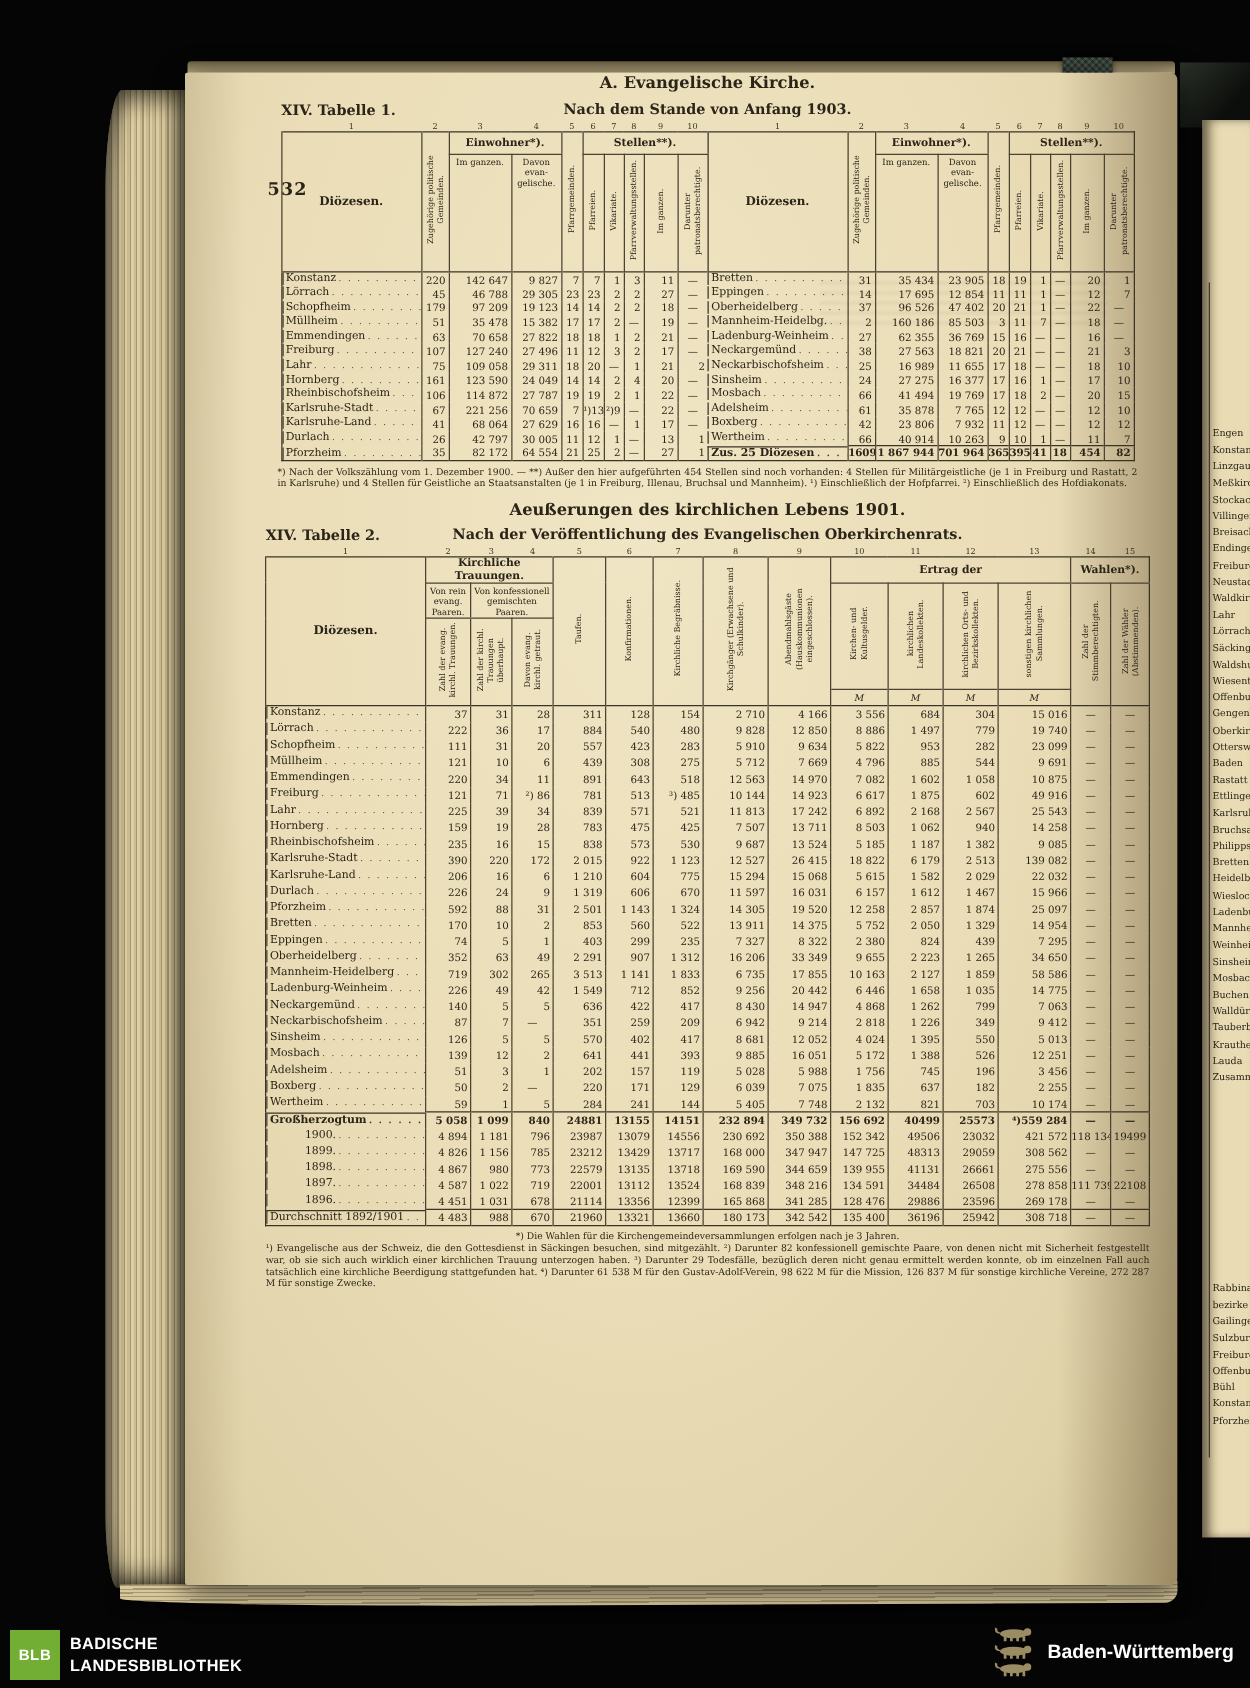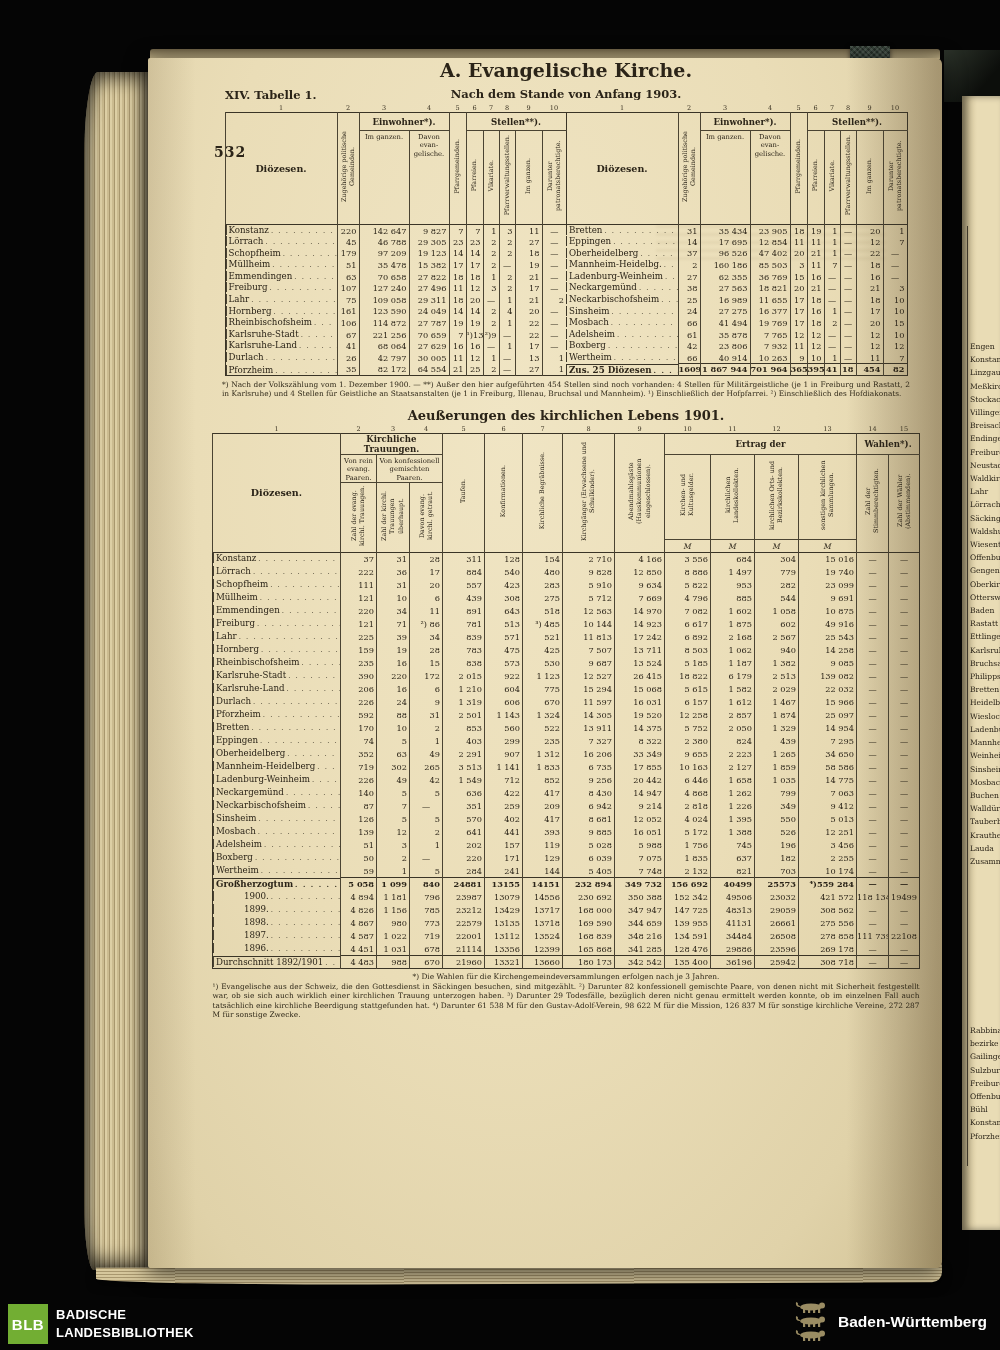--- a/index.html
+++ b/index.html
@@ -29,21 +29,21 @@
     background:
       linear-gradient(90deg, rgba(92,70,35,.16), rgba(0,0,0,0) 6%, rgba(0,0,0,0) 88%, rgba(70,50,20,.38) 99.5%),
       radial-gradient(ellipse at 45% 30%, #f0e5c4 0%, #eaddb7 50%, #e0d2a9 82%, #d2c396 100%);
     box-shadow:0 4px 22px rgba(0,0,0,.7); border-radius:2px 6px 6px 2px; }
   .pnum { position:absolute; left:66px; top:86px; font-size:14px; font-weight:bold; letter-spacing:1px; }
   .bleed { position:absolute; right:56px; top:166px; width:230px; height:36px; opacity:.5;
     background:repeating-linear-gradient(0deg, rgba(110,90,50,.12) 0 3px, rgba(0,0,0,0) 3px 8px); filter:blur(1px); }
   #content { position:absolute; left:42px; top:0; width:752px; }
 
   .h1t { margin:84px 0 0; text-align:center; font-size:17.5px; font-weight:700; letter-spacing:.3px; }
-  .h2t { margin:1px 0 0; text-align:center; font-size:19px; font-weight:700; }
+  .h2t { margin:1px 0 0; text-align:center; font-size:13px; font-weight:700; }
   .h3t { margin:2px 0 0; text-align:center; font-size:11px; font-weight:700; }
   .sec2 { margin:9px 0 0; text-align:center; font-size:13px; font-weight:700; }
 
   .cap { position:relative; font-size:11.5px; height:15px; margin:6px auto 0; }
   .cap .lbl { position:absolute; left:0; top:1px; font-weight:600; }
   .cap .ctr { text-align:center; font-weight:700; }
   .cap1 { width:682px; } .cap2 { width:707px; margin-top:4px; }
 
   .colnums { display:flex; width:max-content; margin:2px auto 0; font-size:6.5px; color:#3a3222; }
   .colnums span { display:block; text-align:center; flex:none; }
@@ -88,21 +88,21 @@
     background:linear-gradient(90deg,#c9b98e,#e9dcb5 40%);
     box-shadow:inset 5px 0 7px rgba(0,0,0,.45); }
   #right-page .rule { position:absolute; left:5px; top:130px; height:940px; border-left:1px solid #3e372a; }
   #rp1 { position:absolute; left:8px; top:244px; }
   #rp2 { position:absolute; left:8px; top:928px; }
   .frag { font-size:7.6px; line-height:13.2px; white-space:nowrap; }
 
   #footer { left:0; top:1296px; width:1000px; height:54px; color:#fff;
     font-family:"Liberation Sans","DejaVu Sans",sans-serif; }
   .blb { position:absolute; left:8px; top:8px; width:40px; height:40px; background:#72ae33;
-    display:flex; align-items:center; justify-content:center; font-weight:700; font-size:15px; letter-spacing:.5px; }
+    display:flex; align-items:center; justify-content:center; font-weight:700; font-size:12px; letter-spacing:.5px; }
   .libname { position:absolute; left:56px; top:10px; font-weight:700; font-size:13px; line-height:1.35; letter-spacing:.3px; }
   .coat { position:absolute; left:792px; top:5px; }
   .state { position:absolute; left:838px; top:17px; font-size:15.5px; font-weight:600; }
 </style>
 </head>
 <body>
 
 <div id="book-left-edges"></div>
 <div id="top-edge"></div>
 <div id="ribbon"></div>
@@ -557,20 +557,24 @@
             <td class="num tot">41</td>
             <td class="num tot">18</td>
             <td class="num tot">454</td>
             <td class="num tot">82</td>
           </tr>
         </tbody>
       </table>
     <div class="fn fn1">*) Nach der Volkszählung vom 1. Dezember 1900. — **) Außer den hier aufgeführten 454 Stellen sind noch vorhanden: 4 Stellen für Militärgeistliche (je 1 in Freiburg und Rastatt, 2 in Karlsruhe) und 4 Stellen für Geistliche an Staatsanstalten (je 1 in Freiburg, Illenau, Bruchsal und Mannheim). ¹) Einschließlich der Hofpfarrei. ²) Einschließlich des Hofdiakonats.</div>
 
     <div class="sec2">Aeußerungen des kirchlichen Lebens 1901.</div>
+    <div class="cap cap2">
+      <span class="lbl">XIV. Tabelle 2.</span>
+      <div class="ctr">Nach der Veröffentlichung des Evangelischen Oberkirchenrats.</div>
+    </div>
     <div class="colnums" id="t2nums">
         <span style="width:128px">1</span>
         <span style="width:36px">2</span>
         <span style="width:33px">3</span>
         <span style="width:33px">4</span>
         <span style="width:42px">5</span>
         <span style="width:38px">6</span>
         <span style="width:40px">7</span>
         <span style="width:52px">8</span>
         <span style="width:50px">9</span>

